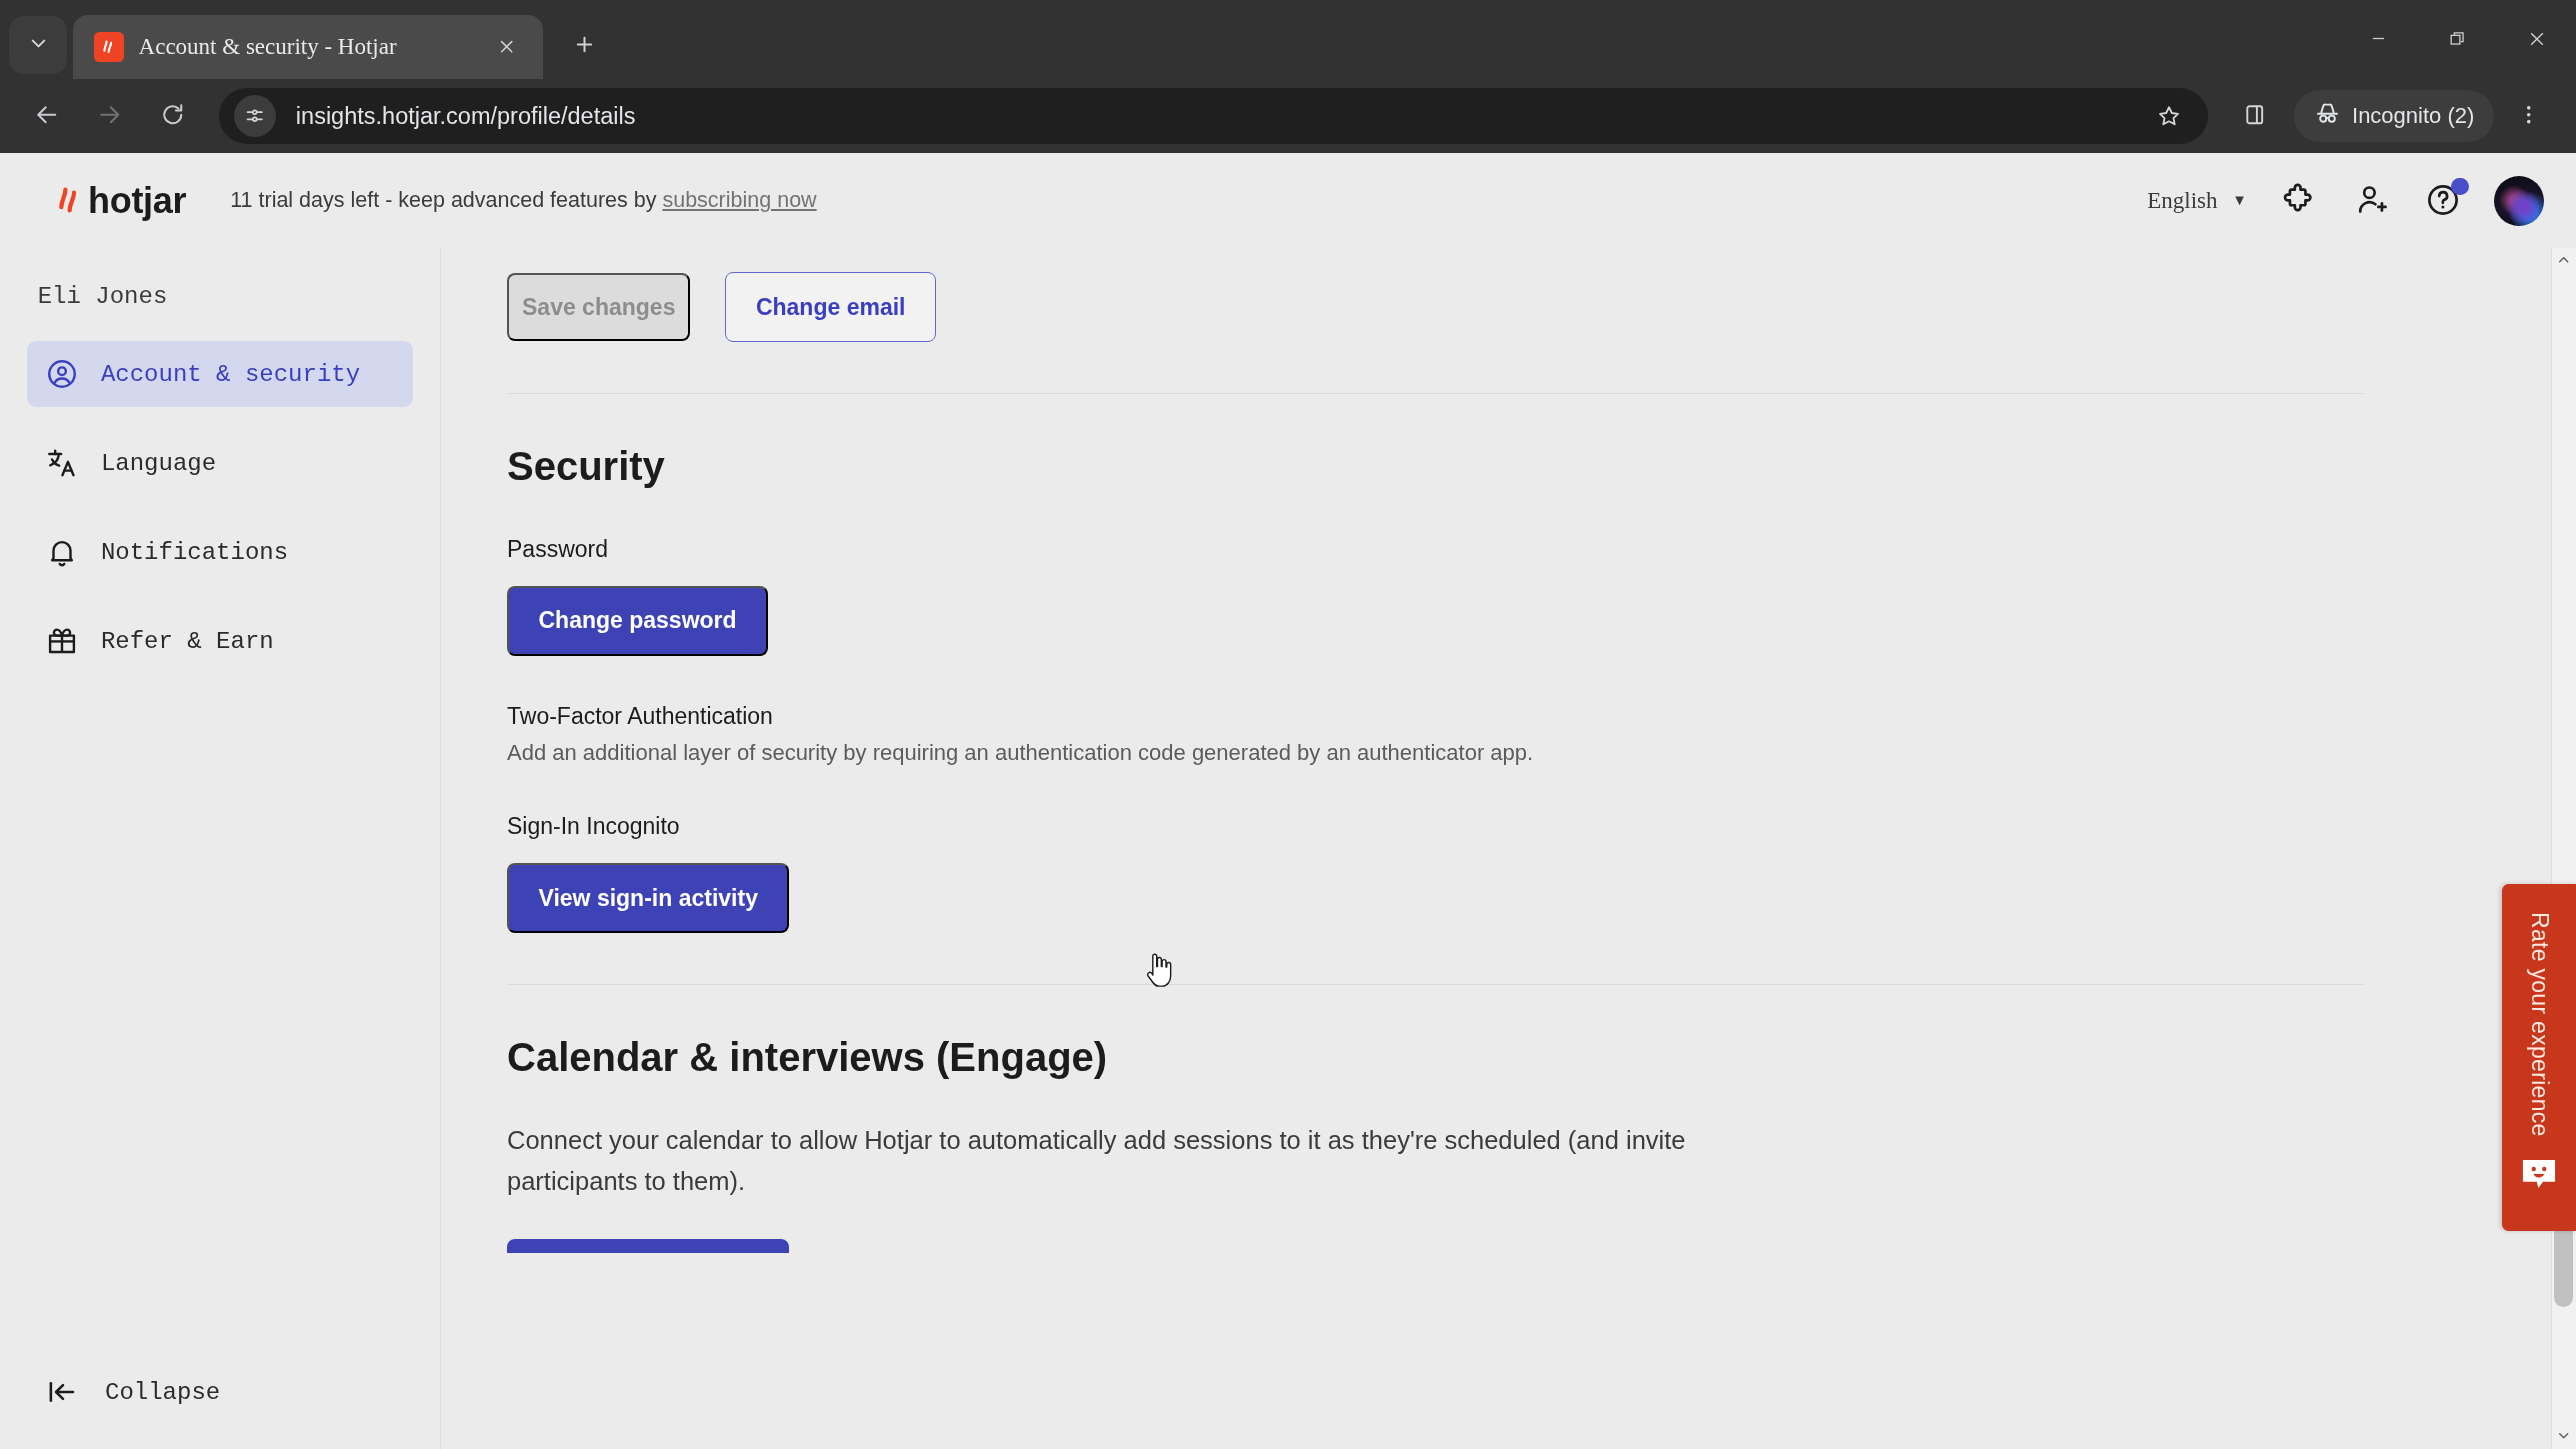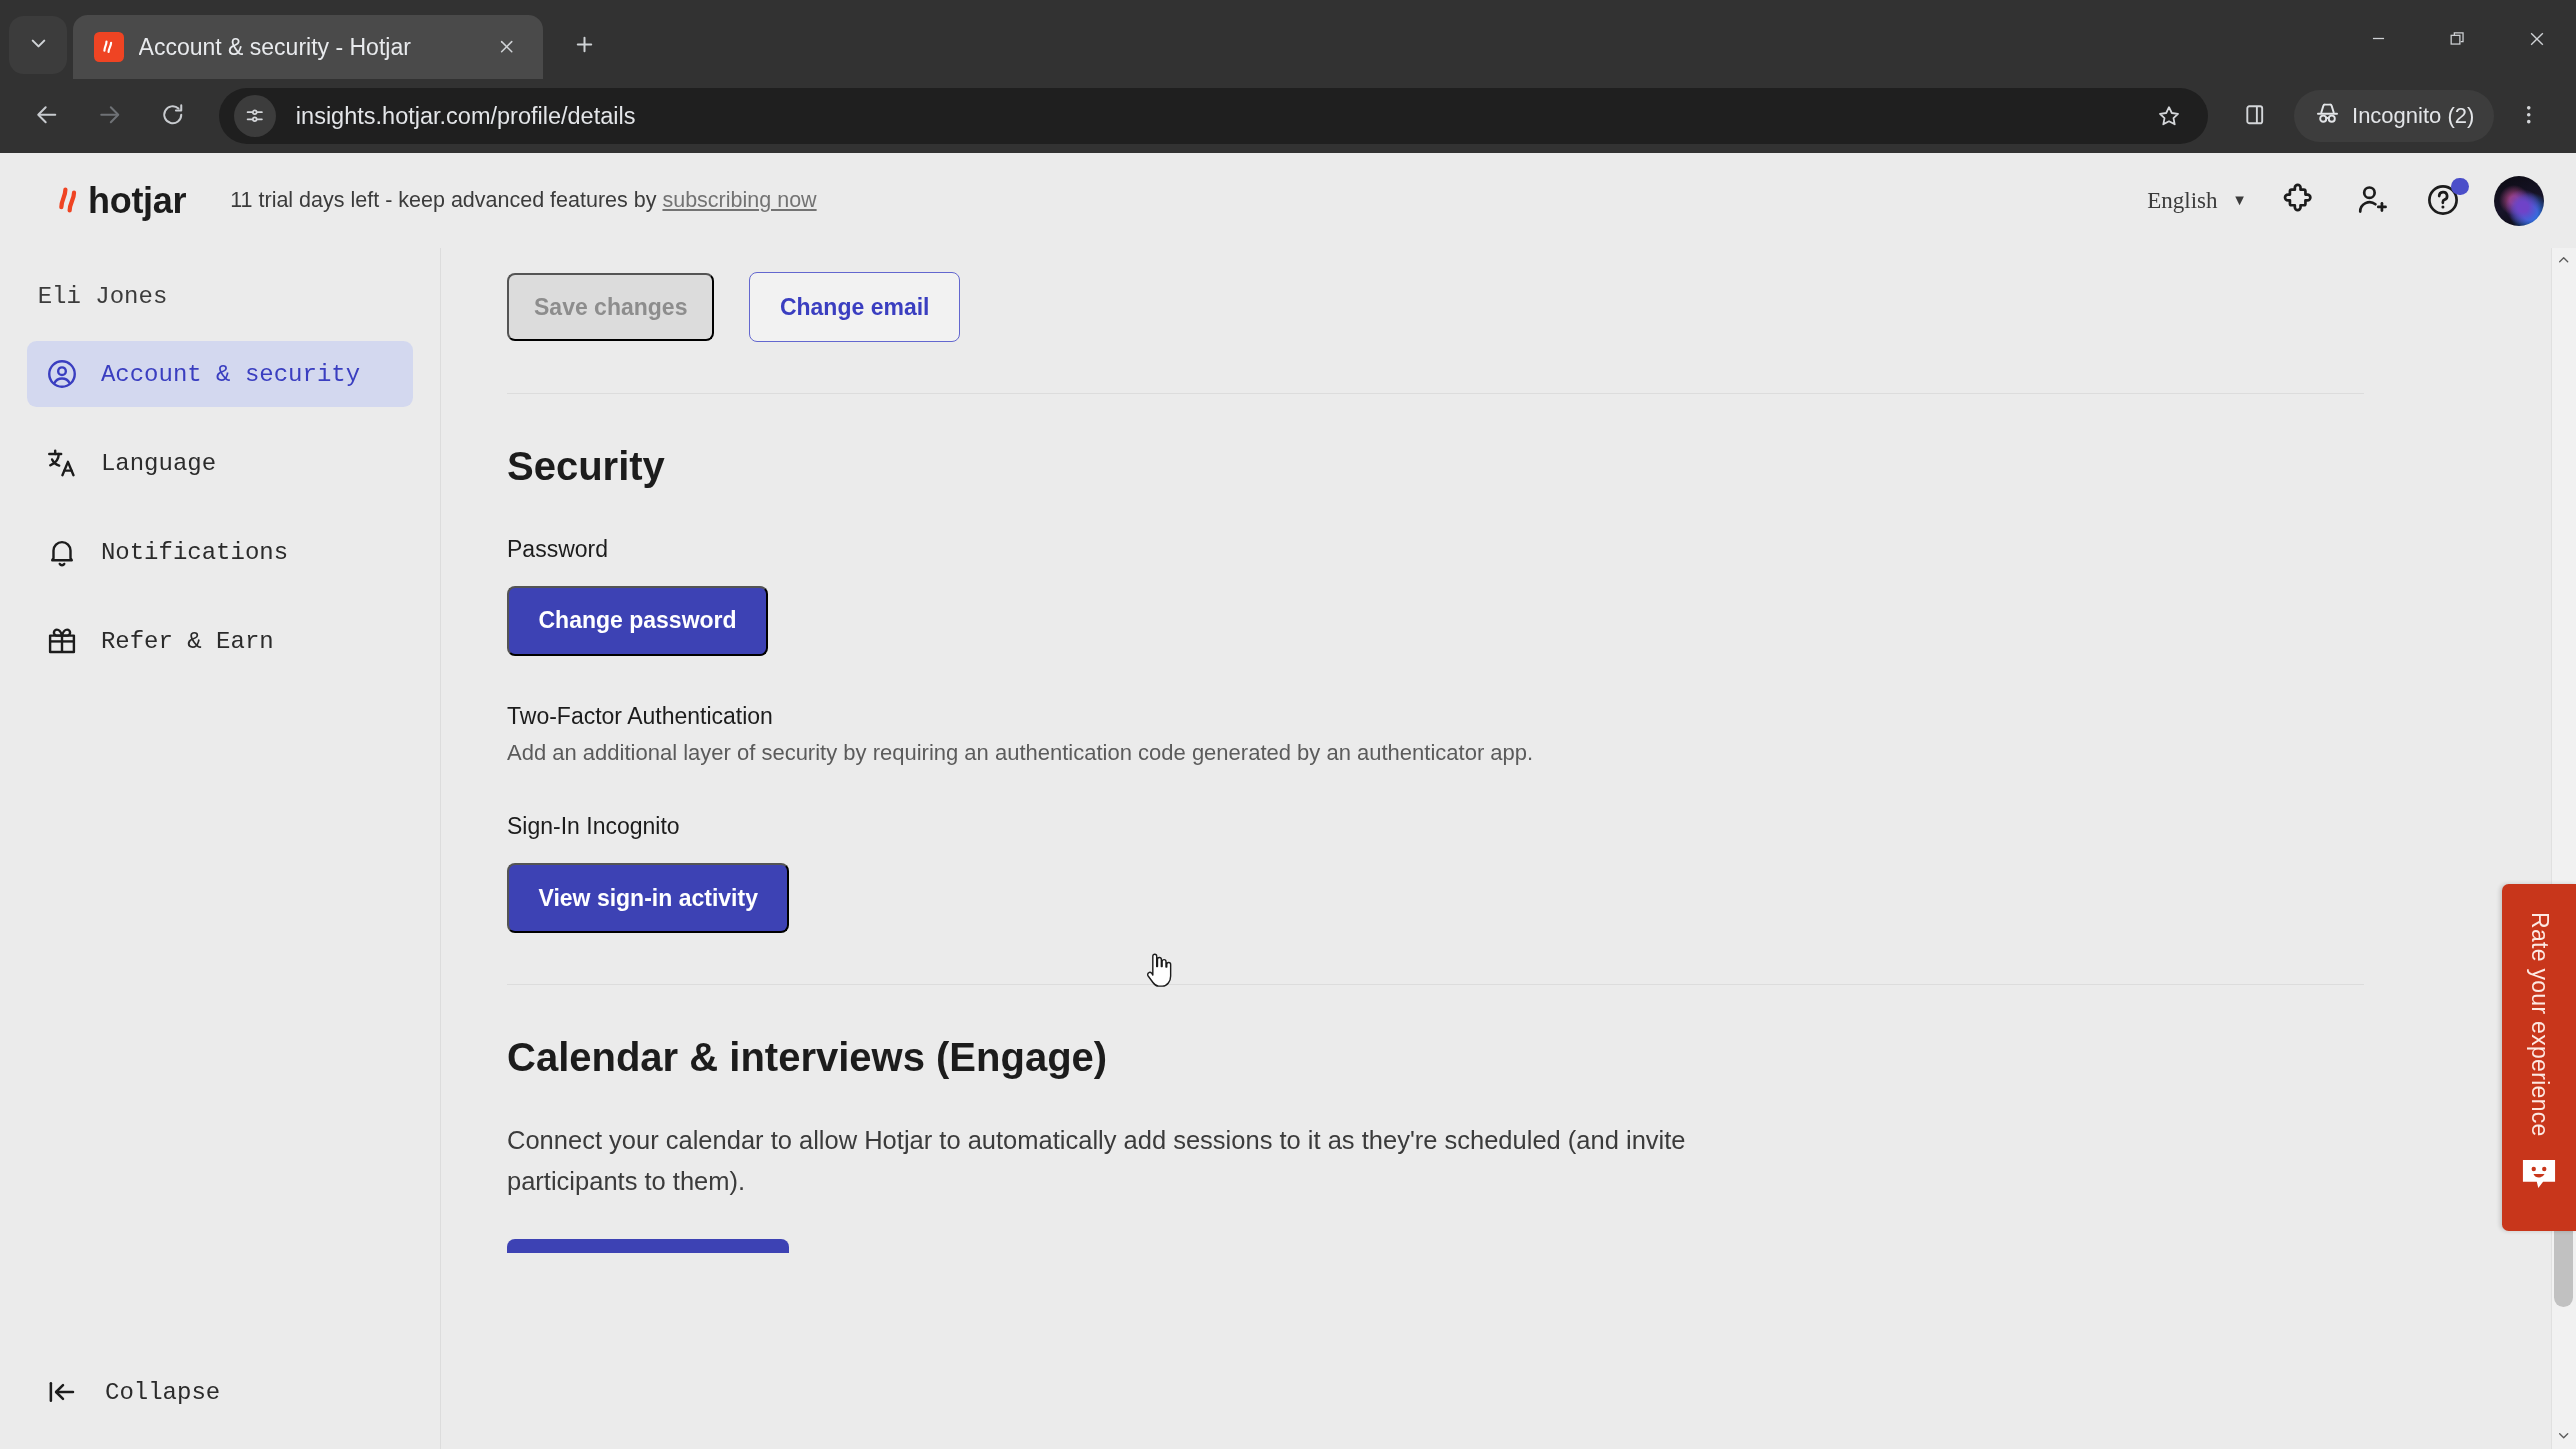--- a/index.html
+++ b/index.html
@@ -15,20 +15,21 @@
   .browser { width: 2576px; height: 1449px; display: flex; flex-direction: column; background:#323232; }
 
   .tabstrip {
     height: 79px;
     background: #323232;
     display: flex;
     align-items: flex-end;
     padding-left: 9.4px;
     position: relative;
     flex: none;
+    font-family: Liberation Serif, serif;
   }
   .tab-search {
     width: 58px; height: 58px;
     border-radius: 14.8px;
     background: #3c3c3c;
     display: flex; align-items: center; justify-content: center;
     margin-bottom: 5.4px;
     margin-right: 5.4px;
   }
   .tab-search svg { width: 23px; height: 23px; }
@@ -297,21 +298,21 @@
     border-radius: 8px;
     display: inline-flex;
     align-items: center;
     justify-content: center;
     white-space: nowrap;
   }
   .btn-disabled {
     background: #dcdcdc;
     color: #8d8d8d;
     height: 68px;
-    padding: 0 25px;
+    padding: 0 13px;
   }
   .btn-outline {
     background: #f2f2f2;
     color: #3a3ec0;
     border: 1.3px solid #6367cf;
     height: 70px;
     padding: 0 29.5px;
   }
   .btn-primary {
     background: #3d42b4;

